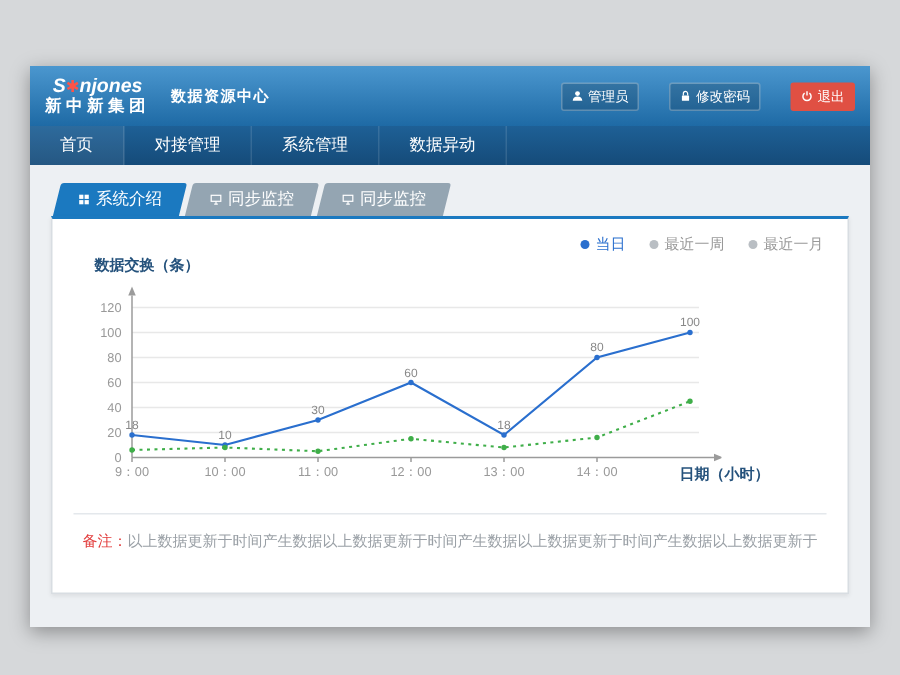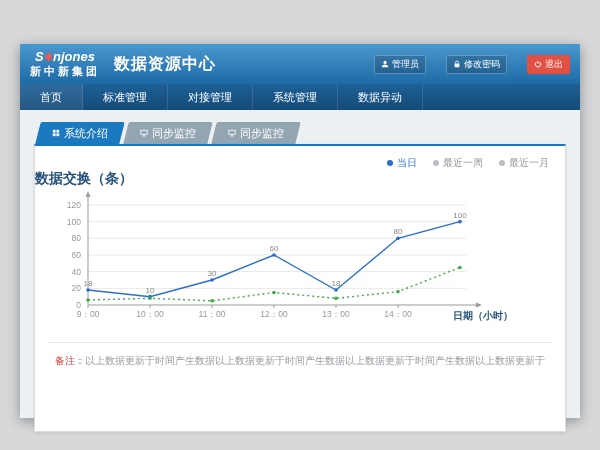--- a/index.html
+++ b/index.html
@@ -5,44 +5,44 @@
   *{margin:0;padding:0;box-sizing:border-box;}
   html,body{width:600px;height:450px;}
   body{background:#d6d8da;font-family:"Liberation Sans","DejaVu Sans",sans-serif;position:relative;overflow:hidden;}
   .page{position:absolute;left:20px;top:44px;width:560px;height:374px;background:#c4b5fd;box-shadow:0 3px 12px rgba(0,0,0,.35);}
   
   .header{height:40px;background:linear-gradient(#4b97cf,#1e6aa5);display:flex;align-items:center;padding:0 10px;}
   .logo{color:#fff;line-height:1.15;margin-right:14px;text-align:center;}
   .logo-top{font-size:13px;font-weight:bold;font-style:italic;white-space:nowrap;}
   .logo-star{color:#ff5347;font-style:normal;font-size:11px;}
   .logo-bottom{font-size:11px;font-weight:bold;letter-spacing:3px;white-space:nowrap;}
-  .app-title{color:#fff;font-size:16px;font-weight:bold;letter-spacing:1px;}
+  .app-title{color:#fff;font-size:10px;font-weight:bold;letter-spacing:1px;}
   .header-spacer{flex:1;}
   .hbtn{display:flex;align-items:center;gap:3px;background:rgba(0,0,0,.16);border:1px solid rgba(255,255,255,.28);border-radius:2px;color:#fff;font-size:9px;padding:2px 6px;margin-left:20px;cursor:pointer;white-space:nowrap;}
   .hbtn.logout{background:#e05043;border-color:#e05043;}
   .hbtn svg{width:8px;height:8px;display:block;}
   
   .navbar{height:26px;background:linear-gradient(#1e6096,#154b79);display:flex;}
   .nav-item{color:#fff;font-size:11px;line-height:26px;padding:0 20px;border-right:1px solid rgba(255,255,255,.12);cursor:pointer;white-space:nowrap;}
   .nav-item.first{background:rgba(255,255,255,.07);}
   
   .content{position:absolute;top:66px;left:0;right:0;bottom:0;background:#edf0f3;}
   .tabs{display:flex;margin:12px 0 0 18px;height:22px;gap:4px;}
   .tab{padding:0 14px;line-height:22px;color:#fff;font-size:11px;background:#94a5b2;transform:skewX(-14deg);border-radius:2px 2px 0 0;cursor:pointer;display:flex;align-items:center;gap:4px;}
   .tab>*{transform:skewX(14deg);}
   .tab.active{background:#1b79c0;}
   .tab svg{width:8px;height:8px;display:block;}
-  .card{position:relative;margin:0 14px;height:288px;background:#fff;border:1px solid #d8dde2;border-top:2px solid #1b79c0;box-shadow:0 1px 3px rgba(0,0,0,.08);}
+  .card{position:relative;margin:0 14px;height:252px;background:#fff;border:1px solid #d8dde2;border-top:2px solid #1b79c0;box-shadow:0 1px 3px rgba(0,0,0,.08);}
   
   .filter-legend{position:absolute;top:10px;right:16px;display:flex;gap:16px;font-size:10px;color:#999;}
   .filter{display:flex;align-items:center;gap:4px;cursor:pointer;}
   .filter .dot{width:6px;height:6px;border-radius:50%;background:#b9bec3;}
   .filter.active{color:#2a6fce;}
   .filter.active .dot{background:#2a6fce;}
-  .ylabel{position:absolute;top:24px;left:0;font-size:14px;font-weight:bold;color:#25527c;}
+  .ylabel{position:absolute;top:24px;left:28px;font-size:10px;font-weight:bold;color:#25527c;}
   .chart-wrap{position:absolute;top:40px;left:10px;}
   .series-legend{position:absolute;top:86px;left:458px;font-size:10px;color:#666;}
   .series-item{display:flex;align-items:center;gap:6px;margin-bottom:12px;cursor:pointer;white-space:nowrap;}
   .line-sample{width:22px;height:0;border-top:2px solid #2a6fce;}
   .line-sample.dotted{border-top:2px dotted #3fae49;}
   .xlabel{position:absolute;top:163px;left:418px;font-size:10px;font-weight:bold;color:#25527c;white-space:nowrap;}
   .divider{position:absolute;top:196px;left:14px;right:14px;border-top:1px solid #e4e8ec;}
   .note{position:absolute;top:208px;left:0;right:0;text-align:center;font-size:10px;color:#9aa0a6;}
   .note .note-label{color:#e23c3c;}
 </style>
@@ -82,21 +82,20 @@
             <path d="M3 2.6a3.4 3.4 0 104 0" fill="none" stroke="#fff" stroke-width="1.2"></path>
             <line x1="5" y1="1" x2="5" y2="4.5" stroke="#fff" stroke-width="1.2"></line>
           </svg>
         </span>
       <span>退出</span>
     </div>
   </div>
 
   <div class="navbar">
     <div class="nav-item first">首页</div>
-    <div class="nav-item">标准管理</div>
     <div class="nav-item">对接管理</div>
     <div class="nav-item">系统管理</div>
     <div class="nav-item">数据异动</div>
   </div>
 
   <div class="content">
 
     <div class="tabs">
       <div class="tab active">
         <span>

